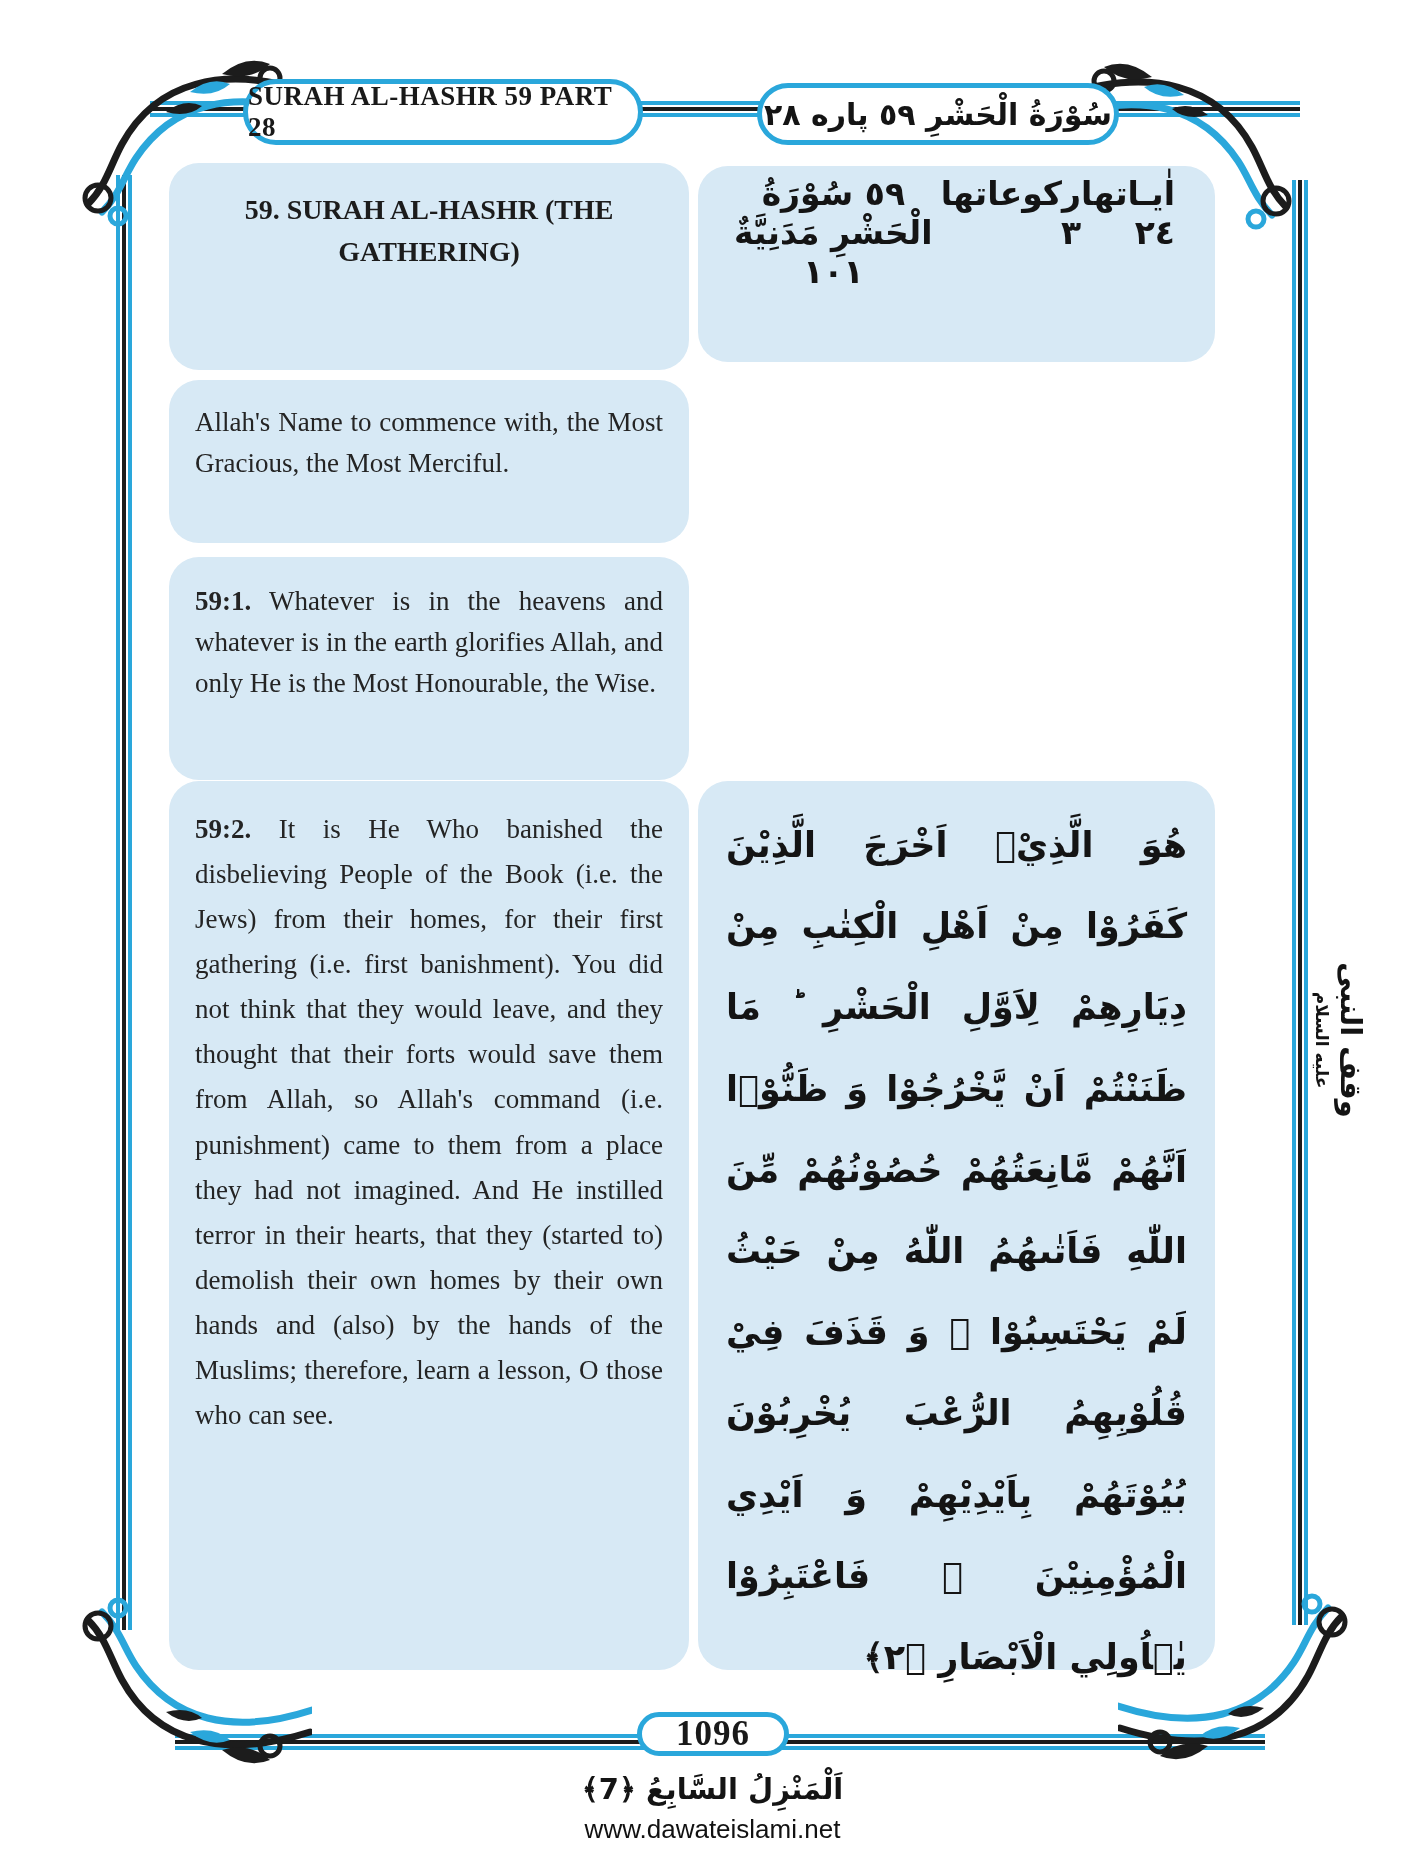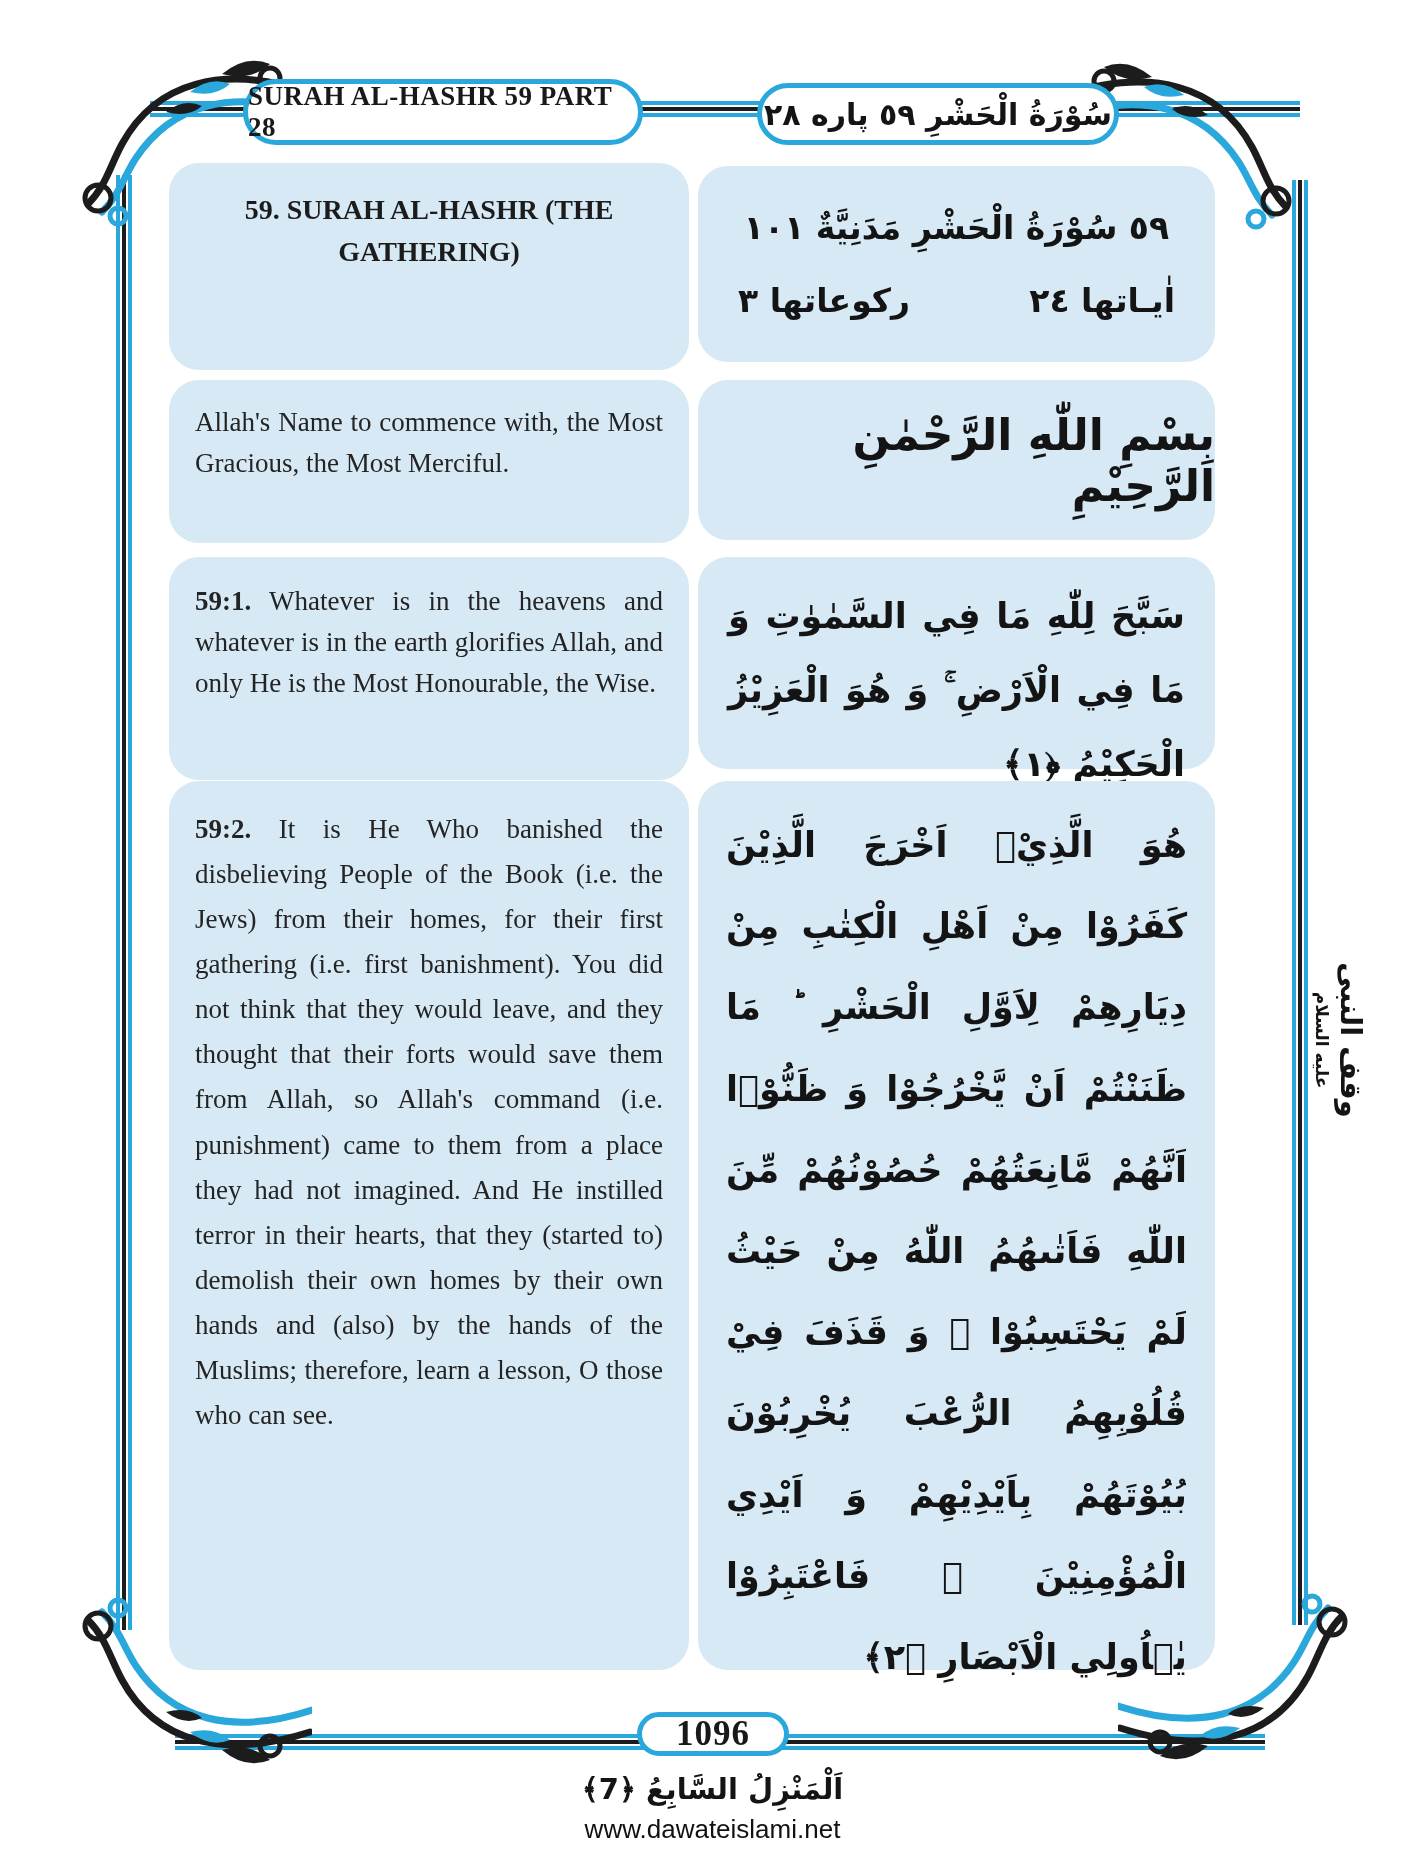--- a/index.html
+++ b/index.html
@@ -46,21 +46,21 @@
   .ar { font-family:"DejaVu Sans", sans-serif; direction:rtl; unicode-bidi:embed;
         color:#141414; font-weight:bold; }
   #pill-right .ar { font-size:30px; }
 
   
   .card { position:absolute; background:#d7e9f5; border-radius:30px;
           box-sizing:border-box; z-index:1; }
   .col-l { left:169px; width:520px; }
   .col-r { left:698px; width:517px; }
   #c-l1 { top:163px; height:207px; padding:26px 24px 0; text-align:center; }
-  #c-r1 { top:166px; height:196px; padding:8px 34px; display:flex; flex-direction:column;
+  #c-r1 { top:166px; height:196px; padding:8px 34px; display:flex; flex-direction:row;
           justify-content:space-evenly; }
   #c-l2 { top:380px; height:163px; padding:22px 26px 0; }
   #c-r2 { top:380px; height:160px; display:flex; align-items:center; justify-content:center; }
   #c-l3 { top:557px; height:223px; padding:24px 26px 0; }
   #c-r3 { top:557px; height:212px; padding:22px 30px 0; }
   #c-l4 { top:781px; height:889px; padding:26px 26px 0; }
   #c-r4 { top:781px; height:889px; padding:24px 28px 0; }
 
   .etext { font-size:27px; line-height:1.52; color:#242424; text-align:justify; margin:0; }
   .etext .ref { font-weight:bold; }
@@ -135,30 +135,24 @@
     <div class="ar ar-line1">٥٩ سُوْرَةُ الْحَشْرِ مَدَنِيَّةٌ ١٠١</div>
     <div class="ar ar-line2">
       <span>اٰيـاتها ٢٤</span>
       <span>ركوعاتها ٣</span>
     </div>
   </div>
 
   <div class="card col-l" id="c-l2">
     <p class="etext">Allah's Name to commence with, the Most Gracious, the Most Merciful.</p>
   </div>
-  <div class="card col-r" id="c-r2">
-    <div class="ar bismillah">بِسْمِ اللّٰهِ الرَّحْمٰنِ الرَّحِيْمِ</div>
-  </div>
 
   <div class="card col-l" id="c-l3">
     <p class="etext"><span class="ref">59:1.</span>
       <span>Whatever is in the heavens and whatever is in the earth glorifies Allah, and only He is the Most Honourable, the Wise.</span></p>
-  </div>
-  <div class="card col-r" id="c-r3">
-    <p class="ar ar-verse">سَبَّحَ لِلّٰهِ مَا فِي السَّمٰوٰتِ وَ مَا فِي الْاَرْضِ ۚ وَ هُوَ الْعَزِيْزُ الْحَكِيْمُ ﴿١﴾</p>
   </div>
 
   <div class="card col-l" id="c-l4">
     <p class="etext"><span class="ref">59:2.</span>
       <span>It is He Who banished the disbelieving People of the Book (i.e. the Jews) from their homes, for their first gathering (i.e. first banishment). You did not think that they would leave, and they thought that their forts would save them from Allah, so Allah's command (i.e. punishment) came to them from a place they had not imagined. And He instilled terror in their hearts, that they (started to) demolish their own homes by their own hands and (also) by the hands of the Muslims; therefore, learn a lesson, O those who can see.</span></p>
   </div>
   <div class="card col-r" id="c-r4">
     <p class="ar ar-verse">هُوَ الَّذِيْۤ اَخْرَجَ الَّذِيْنَ كَفَرُوْا مِنْ اَهْلِ الْكِتٰبِ مِنْ دِيَارِهِمْ لِاَوَّلِ الْحَشْرِ ؕ مَا ظَنَنْتُمْ اَنْ يَّخْرُجُوْا وَ ظَنُّوْۤا اَنَّهُمْ مَّانِعَتُهُمْ حُصُوْنُهُمْ مِّنَ اللّٰهِ فَاَتٰىهُمُ اللّٰهُ مِنْ حَيْثُ لَمْ يَحْتَسِبُوْا ۗ وَ قَذَفَ فِيْ قُلُوْبِهِمُ الرُّعْبَ يُخْرِبُوْنَ بُيُوْتَهُمْ بِاَيْدِيْهِمْ وَ اَيْدِي الْمُؤْمِنِيْنَ ۙ فَاعْتَبِرُوْا يٰۤاُولِي الْاَبْصَارِ ﴿٢﴾</p>
   </div>
 

